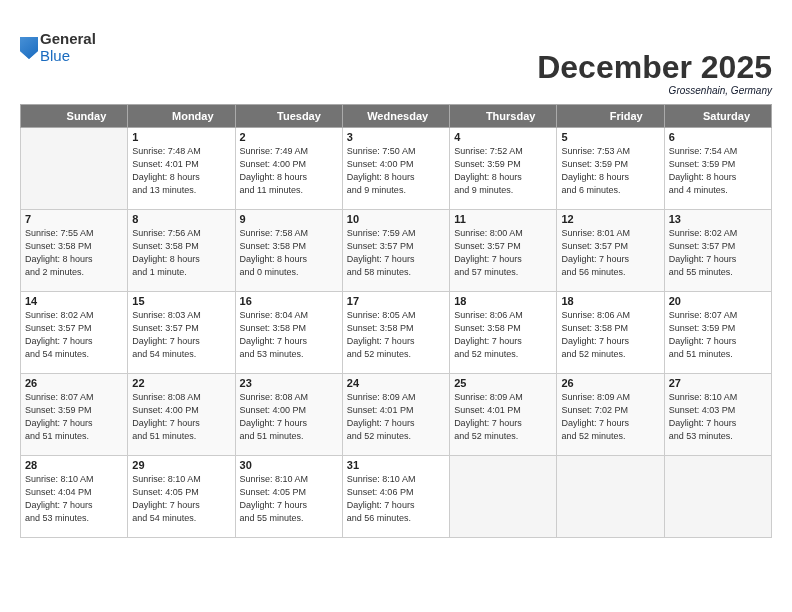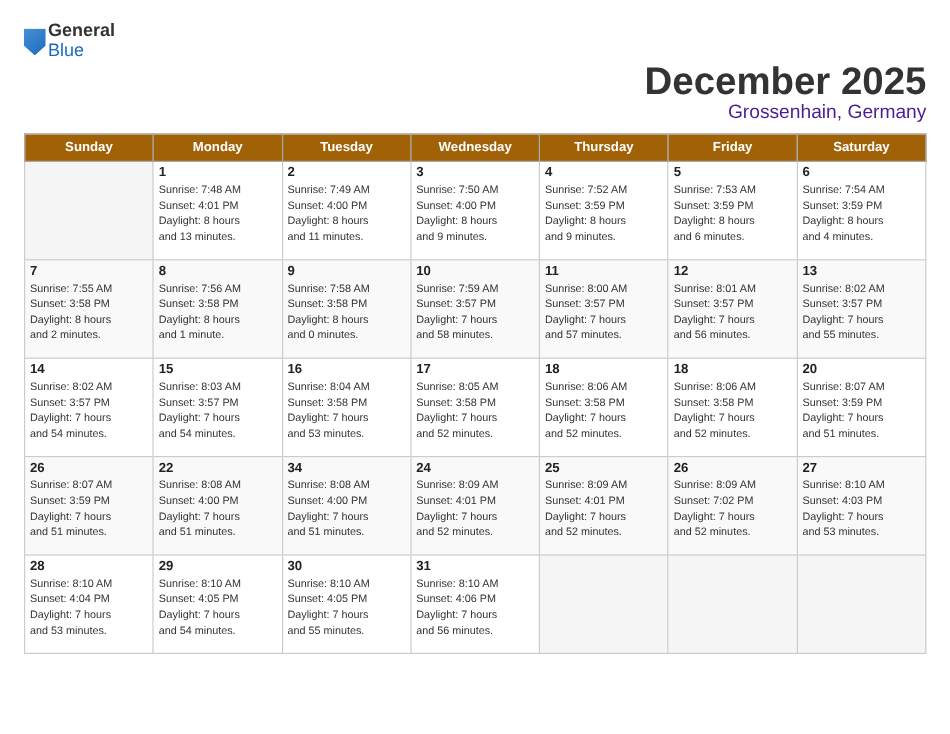--- a/index.html
+++ b/index.html
@@ -18,20 +18,21 @@
     }
     .header {
       display: flex;
       justify-content: space-between;
       align-items: flex-start;
       margin-bottom: 8px;
     }
     .logo {
       display: flex;
       align-items: center;
+      margin-top: 13px;
     }
     .logo-text {
       display: flex;
       flex-direction: column;
       line-height: 1.1;
     }
     .logo-general {
       font-size: 15px;
       font-weight: bold;
       color: #333;
@@ -50,35 +51,36 @@
       text-align: right;
     }
     .month-title {
       font-size: 32px;
       font-weight: bold;
       color: #333;
       line-height: 1.1;
       margin-top: 32px;
     }
     .subtitle {
-      font-size: 16px;
-      color: #4c1d95;
+      font-size: 10px;
+      color: #0f172a;
+      font-style: italic;
     }
     .calendar {
       width: 100%;
       border-collapse: collapse;
       table-layout: fixed;
     }
     .calendar th {
-      background: #a16207;
+      background: #737373;
       color: #fff;
       font-size: 11px;
       font-weight: bold;
-      padding: 5px 9px;
-      text-align: center;
+      padding: 5px 21px;
+      text-align: right;
       border: 1px solid #aaa;
     }
     .calendar td {
       vertical-align: top;
       border: 1px solid #ccc;
       padding: 3px 4px;
       font-size: 9.2px;
       color: #333;
       height: 82px;
       background: #fff;
@@ -232,21 +234,21 @@
         <tr>
           <td>
             <span class="day-num">26</span>
             <div class="cell-info"><span>Sunrise: 8:07 AM</span><br><span>Sunset: 3:59 PM</span><br><span>Daylight: 7 hours</span><br><span>and 51 minutes.</span><br></div>
           </td>
           <td>
             <span class="day-num">22</span>
             <div class="cell-info"><span>Sunrise: 8:08 AM</span><br><span>Sunset: 4:00 PM</span><br><span>Daylight: 7 hours</span><br><span>and 51 minutes.</span><br></div>
           </td>
           <td>
-            <span class="day-num">34</span>
+            <span class="day-num">23</span>
             <div class="cell-info"><span>Sunrise: 8:08 AM</span><br><span>Sunset: 4:00 PM</span><br><span>Daylight: 7 hours</span><br><span>and 51 minutes.</span><br></div>
           </td>
           <td>
             <span class="day-num">24</span>
             <div class="cell-info"><span>Sunrise: 8:09 AM</span><br><span>Sunset: 4:01 PM</span><br><span>Daylight: 7 hours</span><br><span>and 52 minutes.</span><br></div>
           </td>
           <td>
             <span class="day-num">25</span>
             <div class="cell-info"><span>Sunrise: 8:09 AM</span><br><span>Sunset: 4:01 PM</span><br><span>Daylight: 7 hours</span><br><span>and 52 minutes.</span><br></div>
           </td>

